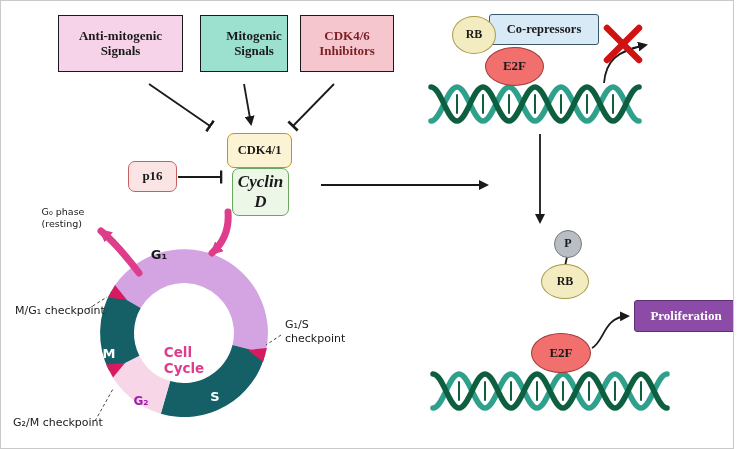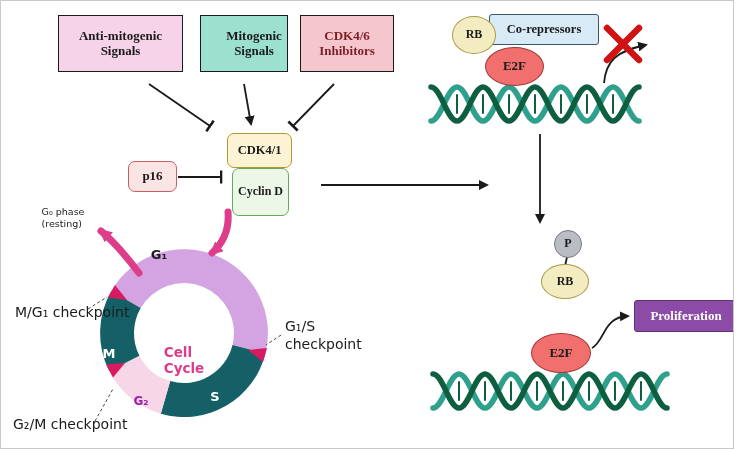--- a/index.html
+++ b/index.html
@@ -2,21 +2,21 @@
 <html><head>
 <meta charset="utf-8">
 <style>
   html,body{margin:0;padding:0;background:#fff;}
   .canvas{position:relative;width:734px;height:449px;background:#fff;border:1px solid #c9c9c9;
     box-sizing:border-box;overflow:hidden;font-family:"Liberation Sans",sans-serif;}
   svg.layer{position:absolute;left:0;top:0;}
   .box{position:absolute;display:flex;align-items:center;justify-content:center;text-align:center;
     font-weight:700;box-sizing:border-box;font-family:"Liberation Serif",serif;color:#1a1a1a;line-height:1.15;}
   .ell{border-radius:50%;}
-  .small{position:absolute;font-family:"DejaVu Sans",sans-serif;font-size:14px;color:#1a1a1a;line-height:1.25;}
+  .small{position:absolute;font-family:"DejaVu Sans",sans-serif;font-size:11px;color:#1a1a1a;line-height:1.25;}
   .phase{position:absolute;font-family:"DejaVu Sans",sans-serif;font-weight:700;transform:translate(-50%,-50%);}
   .ctr{transform:translate(-50%,-50%);}
 </style>
 </head>
 <body>
 
 <div class="canvas">
 
   <svg class="layer" width="744" height="449" viewBox="0 0 744 449">
     <defs>
@@ -89,21 +89,21 @@
   <div class="box" style="left:299px;top:14px;width:94px;height:57px;background:#f6c6ce;border:1.6px solid #1a1a1a;font-size:13px;color:#7c1f24;">
     <span>CDK4/6 Inhibitors</span>
   </div>
 
   <div class="box" style="left:127px;top:160px;width:49px;height:31px;background:#fbe4e4;border:1.6px solid #c96060;border-radius:7px;font-size:13px;">
     <span>p16</span>
   </div>
   <div class="box" style="left:226px;top:132px;width:65px;height:35px;background:#fbf3d3;border:1.6px solid #b8962e;border-radius:7px;font-size:12.5px;">
     <span>CDK4/1</span>
   </div>
-  <div class="box" style="left:231px;top:167px;width:57px;height:48px;background:#edf7e7;border:1.6px solid #69a85c;border-radius:7px;font-size:12px;">
+  <div class="box" style="left:231px;top:167px;width:57px;height:48px;background:#edf7e7;border:1.6px solid #69a85c;border-radius:7px;font-size:17px;font-style:italic;">
     <span>Cyclin D</span>
   </div>
 
   <div class="box" style="left:488px;top:13px;width:110px;height:31px;background:#d8eaf6;border:1.5px solid #3a5668;border-radius:3px;font-size:12.5px;">
     <span>Co-repressors</span>
   </div>
   <div class="box ell" style="left:451px;top:15px;width:44px;height:38px;background:#f3ecc0;border:1.5px solid #a89b4a;font-size:12px;">
     <span>RB</span>
   </div>
   <div class="box ell" style="left:484px;top:46px;width:59px;height:39px;background:#f1706e;border:1.5px solid #a33a3a;font-size:13px;">

